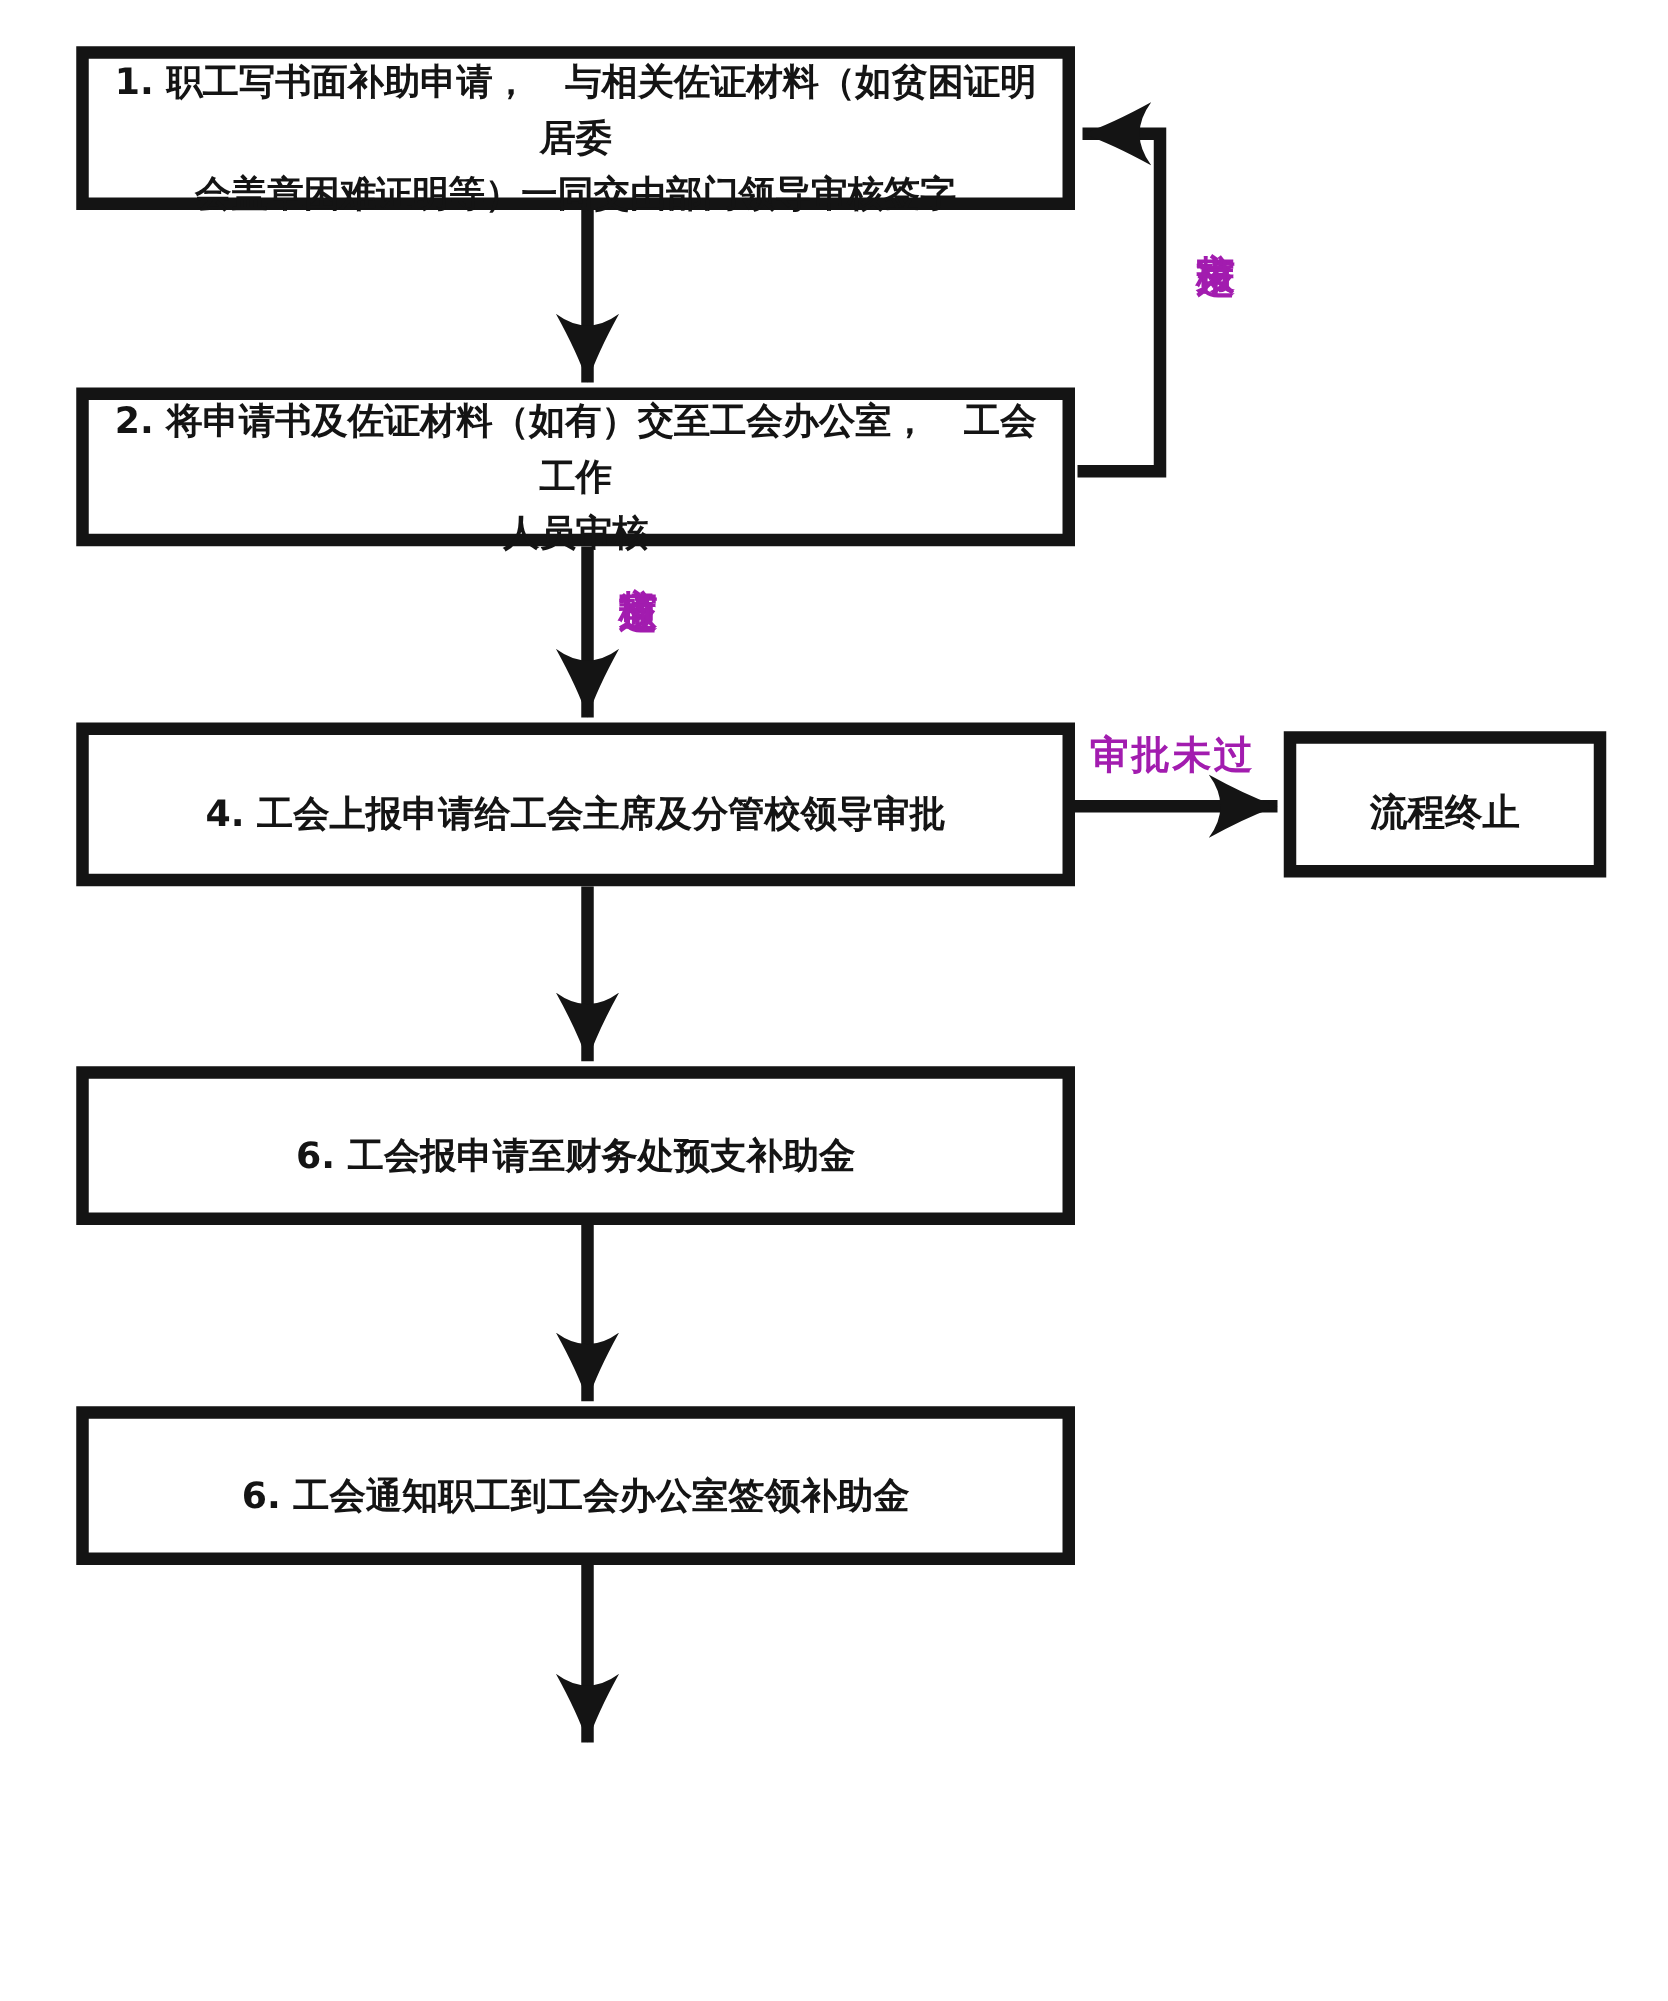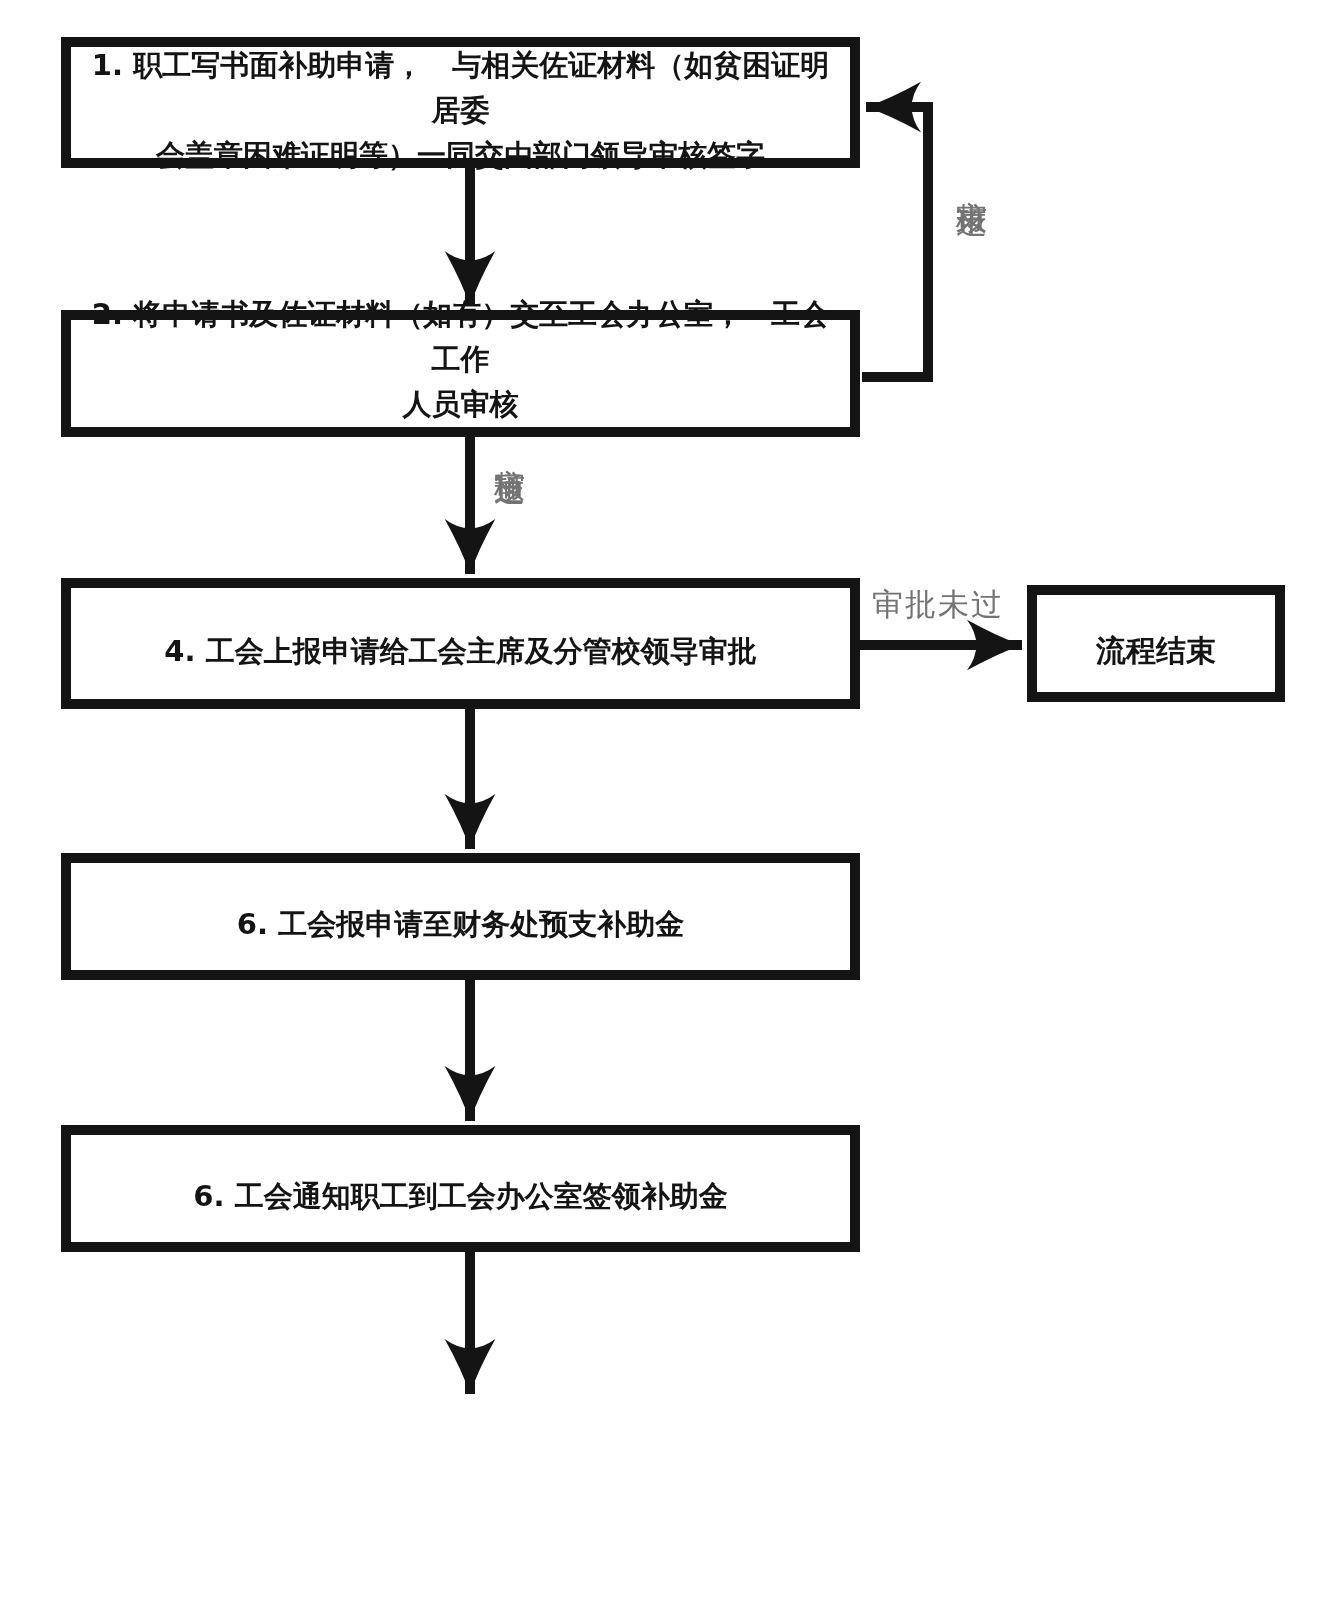--- a/index.html
+++ b/index.html
@@ -24,32 +24,32 @@
     white-space:pre-line;
     text-align:center;
     font-weight:700;
     font-size:29px;
     line-height:1.55;
     padding:0 16px;
     color:#141414;
     margin-top:16px;
   }
   .node-step1{left:61px;top:37px;width:799px;height:131px;}
-  .node-step2{left:61px;top:310px;width:799px;height:127px;align-items:flex-end;}
+  .node-step2{left:61px;top:310px;width:799px;height:127px;}
   .node-step4{left:61px;top:578px;width:799px;height:131px;}
   .node-step5{left:61px;top:853px;width:799px;height:127px;}
   .node-step6{left:61px;top:1125px;width:799px;height:127px;align-items:center;}
   .node-step7{left:61px;top:1398px;width:799px;height:127px;}
   .node-terminate{left:1027px;top:585px;width:258px;height:117px;}
   .node-terminate .txt{font-size:30px;}
   .edge-label{
     position:absolute;
-    font-weight:400;
+    font-weight:700;
     font-size:31px;
-    color:#737373;
+    color:#a21caf;
     line-height:1;
   }
   .edge-label.vertical{
     writing-mode:vertical-rl;
     text-orientation:upright;
     letter-spacing:2px;
   }
   .label-review-failed{left:956px;top:176px;}
   .label-review-passed{left:494px;top:444px;}
   .label-approval-failed{left:872px;top:589px;letter-spacing:2px;}
@@ -93,21 +93,21 @@
   <div class="node node-step5">
     <div class="txt">6. 工会报申请至财务处预支补助金</div>
   </div>
 
   <div class="node node-step6">
     <div class="txt">6. 工会通知职工到工会办公室签领补助金</div>
   </div>
 
 
   <div class="node node-terminate">
-    <div class="txt">流程结束</div>
+    <div class="txt">流程终止</div>
   </div>
 
   <div class="edge-label vertical label-review-failed">审核未过</div>
 
   <div class="edge-label vertical label-review-passed">审核通过</div>
 
   <div class="edge-label label-approval-failed">审批未过</div>
 
 </div>
 

